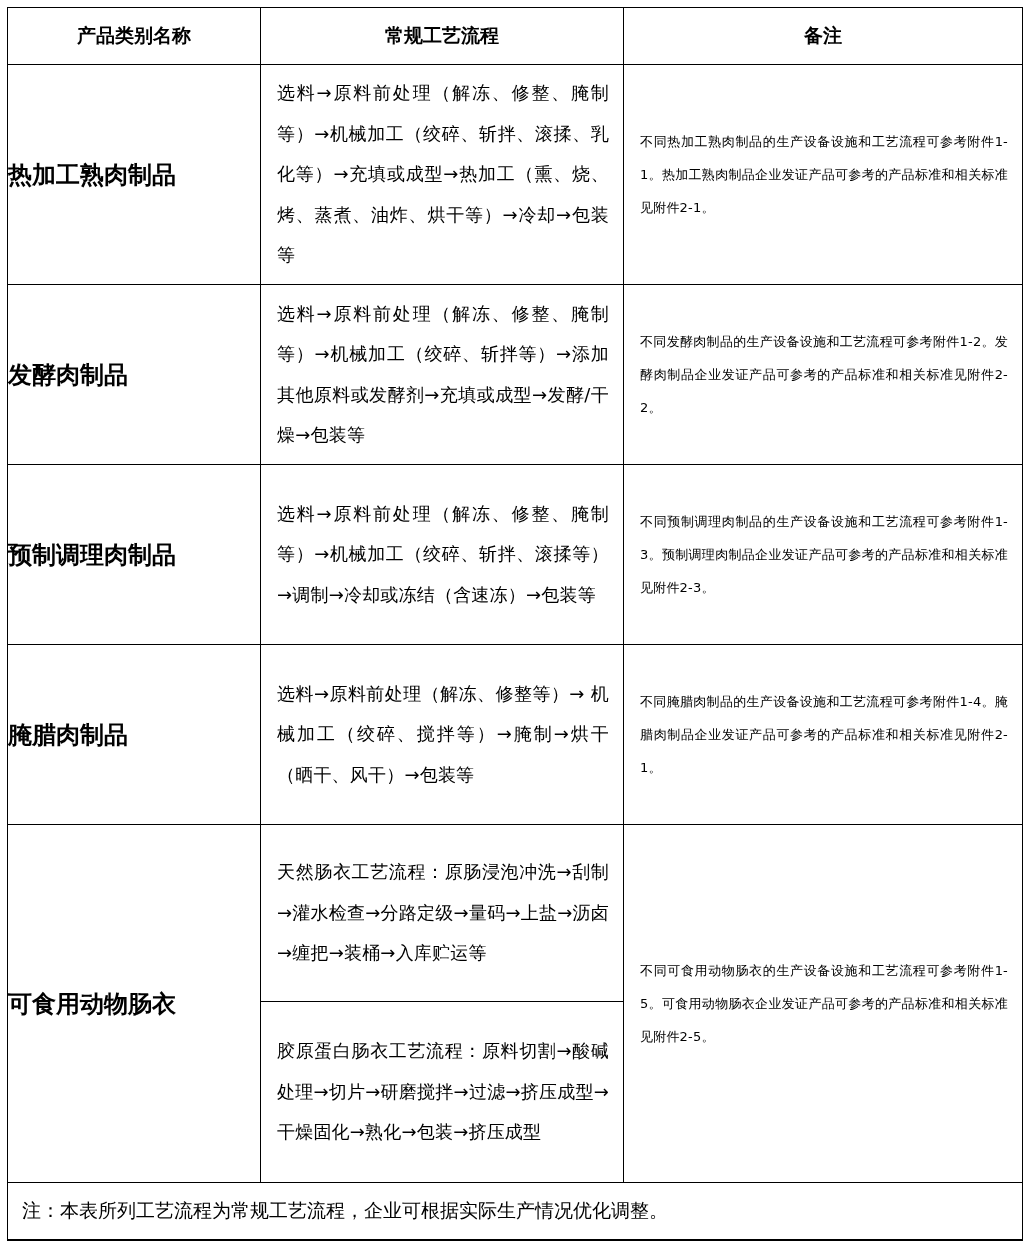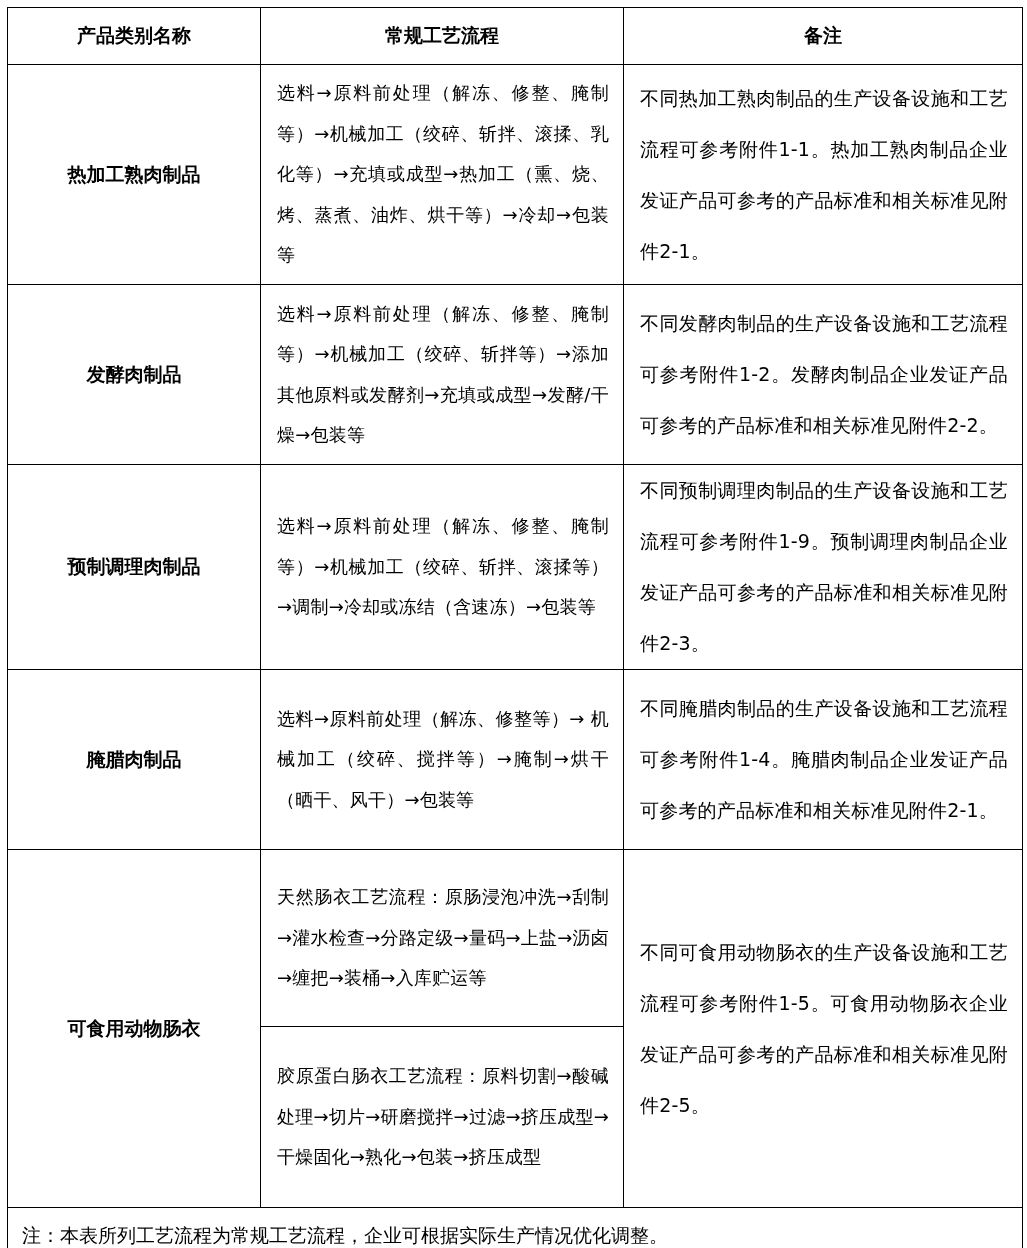--- a/index.html
+++ b/index.html
@@ -1,23 +1,23 @@
 <!DOCTYPE html>
 <html><head>
   <meta charset="utf-8">
   <style>
     html, body { margin: 0; padding: 0; background: #ffffff; }
     body { width: 1027px; height: 1248px; position: relative; overflow: hidden;
       font-family: "DejaVu Sans", "Liberation Sans", sans-serif; color: #000; }
     .tbl { position: absolute; left: 7px; top: 7px; width: 1015px; border-collapse: collapse; table-layout: fixed; }
     .tbl td, .tbl th { border: 1.5px solid #000; padding: 0; vertical-align: middle; }
     .tbl th { height: 56px; font-size: 19px; font-weight: bold; text-align: center; }
-    .cat { text-align: center; font-size: 19px; font-weight: bold; }
+    .cat { text-align: left; font-size: 24px; font-weight: bold; }
     .proc { padding: 0 14px 0 16px !important; font-size: 18px; line-height: 40.5px; text-align: justify; letter-spacing: 0.2px; }
-    .note { padding: 0 14px 0 16px !important; font-size: 19px; line-height: 51px; text-align: justify; letter-spacing: 0.2px; }
+    .note { padding: 0 14px 0 16px !important; font-size: 13px; line-height: 33px; text-align: justify; letter-spacing: 0.2px; }
     .r1 td { height: 219px; }
     .r2 td, .r3 td, .r4 td { height: 179px; margin-top: 24px; }
     .r5a td.proc { height: 176px; margin-top: 8px; }
     .r5b td.proc { height: 180px; }
     .foot td { height: 56px; font-size: 19px; padding-left: 14px !important; text-align: left; margin-top: 20px; }
     .bottom-line { border-bottom-width: 2.5px !important; }
   </style>
 </head>
 <body>
 
@@ -39,21 +39,21 @@
     <td class="note">不同热加工熟肉制品的生产设备设施和工艺流程可参考附件1-1。热加工熟肉制品企业发证产品可参考的产品标准和相关标准见附件2-1。</td>
   </tr>
   <tr class="r2">
     <td class="cat">发酵肉制品</td>
     <td class="proc">选料→原料前处理（解冻、修整、腌制等）→机械加工（绞碎、斩拌等）→添加其他原料或发酵剂→充填或成型→发酵/干燥→包装等</td>
     <td class="note">不同发酵肉制品的生产设备设施和工艺流程可参考附件1-2。发酵肉制品企业发证产品可参考的产品标准和相关标准见附件2-2。</td>
   </tr>
   <tr class="r3">
     <td class="cat">预制调理肉制品</td>
     <td class="proc">选料→原料前处理（解冻、修整、腌制等）→机械加工（绞碎、斩拌、滚揉等）→调制→冷却或冻结（含速冻）→包装等</td>
-    <td class="note">不同预制调理肉制品的生产设备设施和工艺流程可参考附件1-9。预制调理肉制品企业发证产品可参考的产品标准和相关标准见附件2-3。</td>
+    <td class="note">不同预制调理肉制品的生产设备设施和工艺流程可参考附件1-3。预制调理肉制品企业发证产品可参考的产品标准和相关标准见附件2-3。</td>
   </tr>
   <tr class="r4">
     <td class="cat">腌腊肉制品</td>
     <td class="proc">选料→原料前处理（解冻、修整等）→ 机械加工（绞碎、搅拌等）→腌制→烘干（晒干、风干）→包装等</td>
     <td class="note">不同腌腊肉制品的生产设备设施和工艺流程可参考附件1-4。腌腊肉制品企业发证产品可参考的产品标准和相关标准见附件2-1。</td>
   </tr>
   <tr class="r5a">
     <td class="cat" rowspan="2">可食用动物肠衣</td>
     <td class="proc">天然肠衣工艺流程：原肠浸泡冲洗→刮制→灌水检查→分路定级→量码→上盐→沥卤→缠把→装桶→入库贮运等</td>
     <td class="note" rowspan="2">不同可食用动物肠衣的生产设备设施和工艺流程可参考附件1-5。可食用动物肠衣企业发证产品可参考的产品标准和相关标准见附件2-5。</td>

